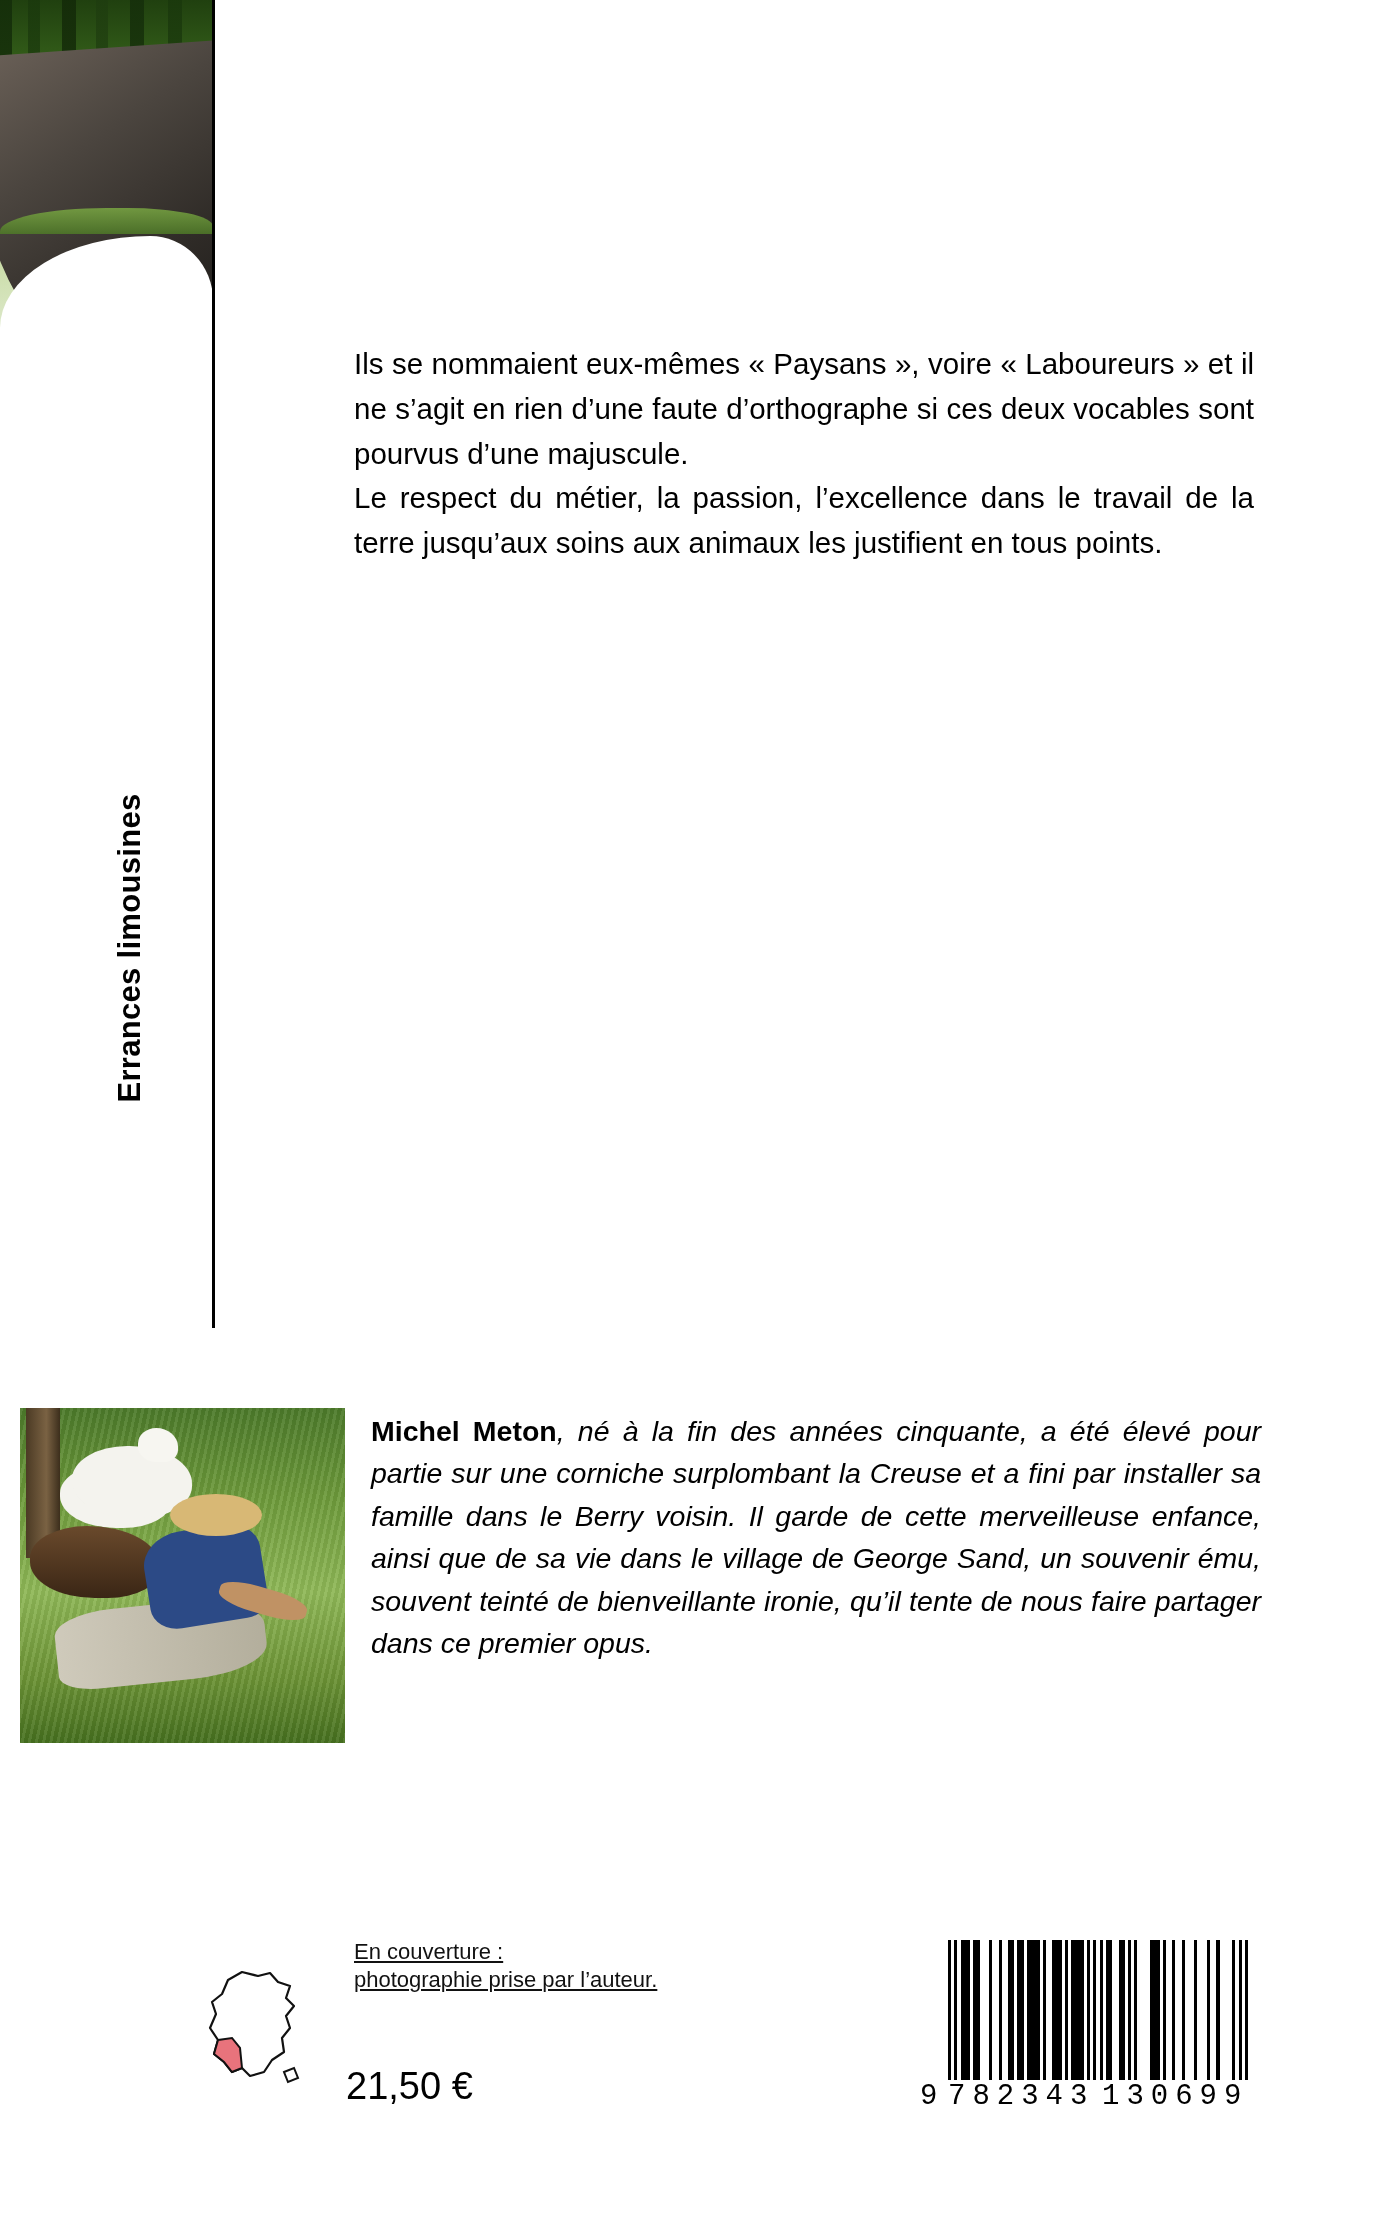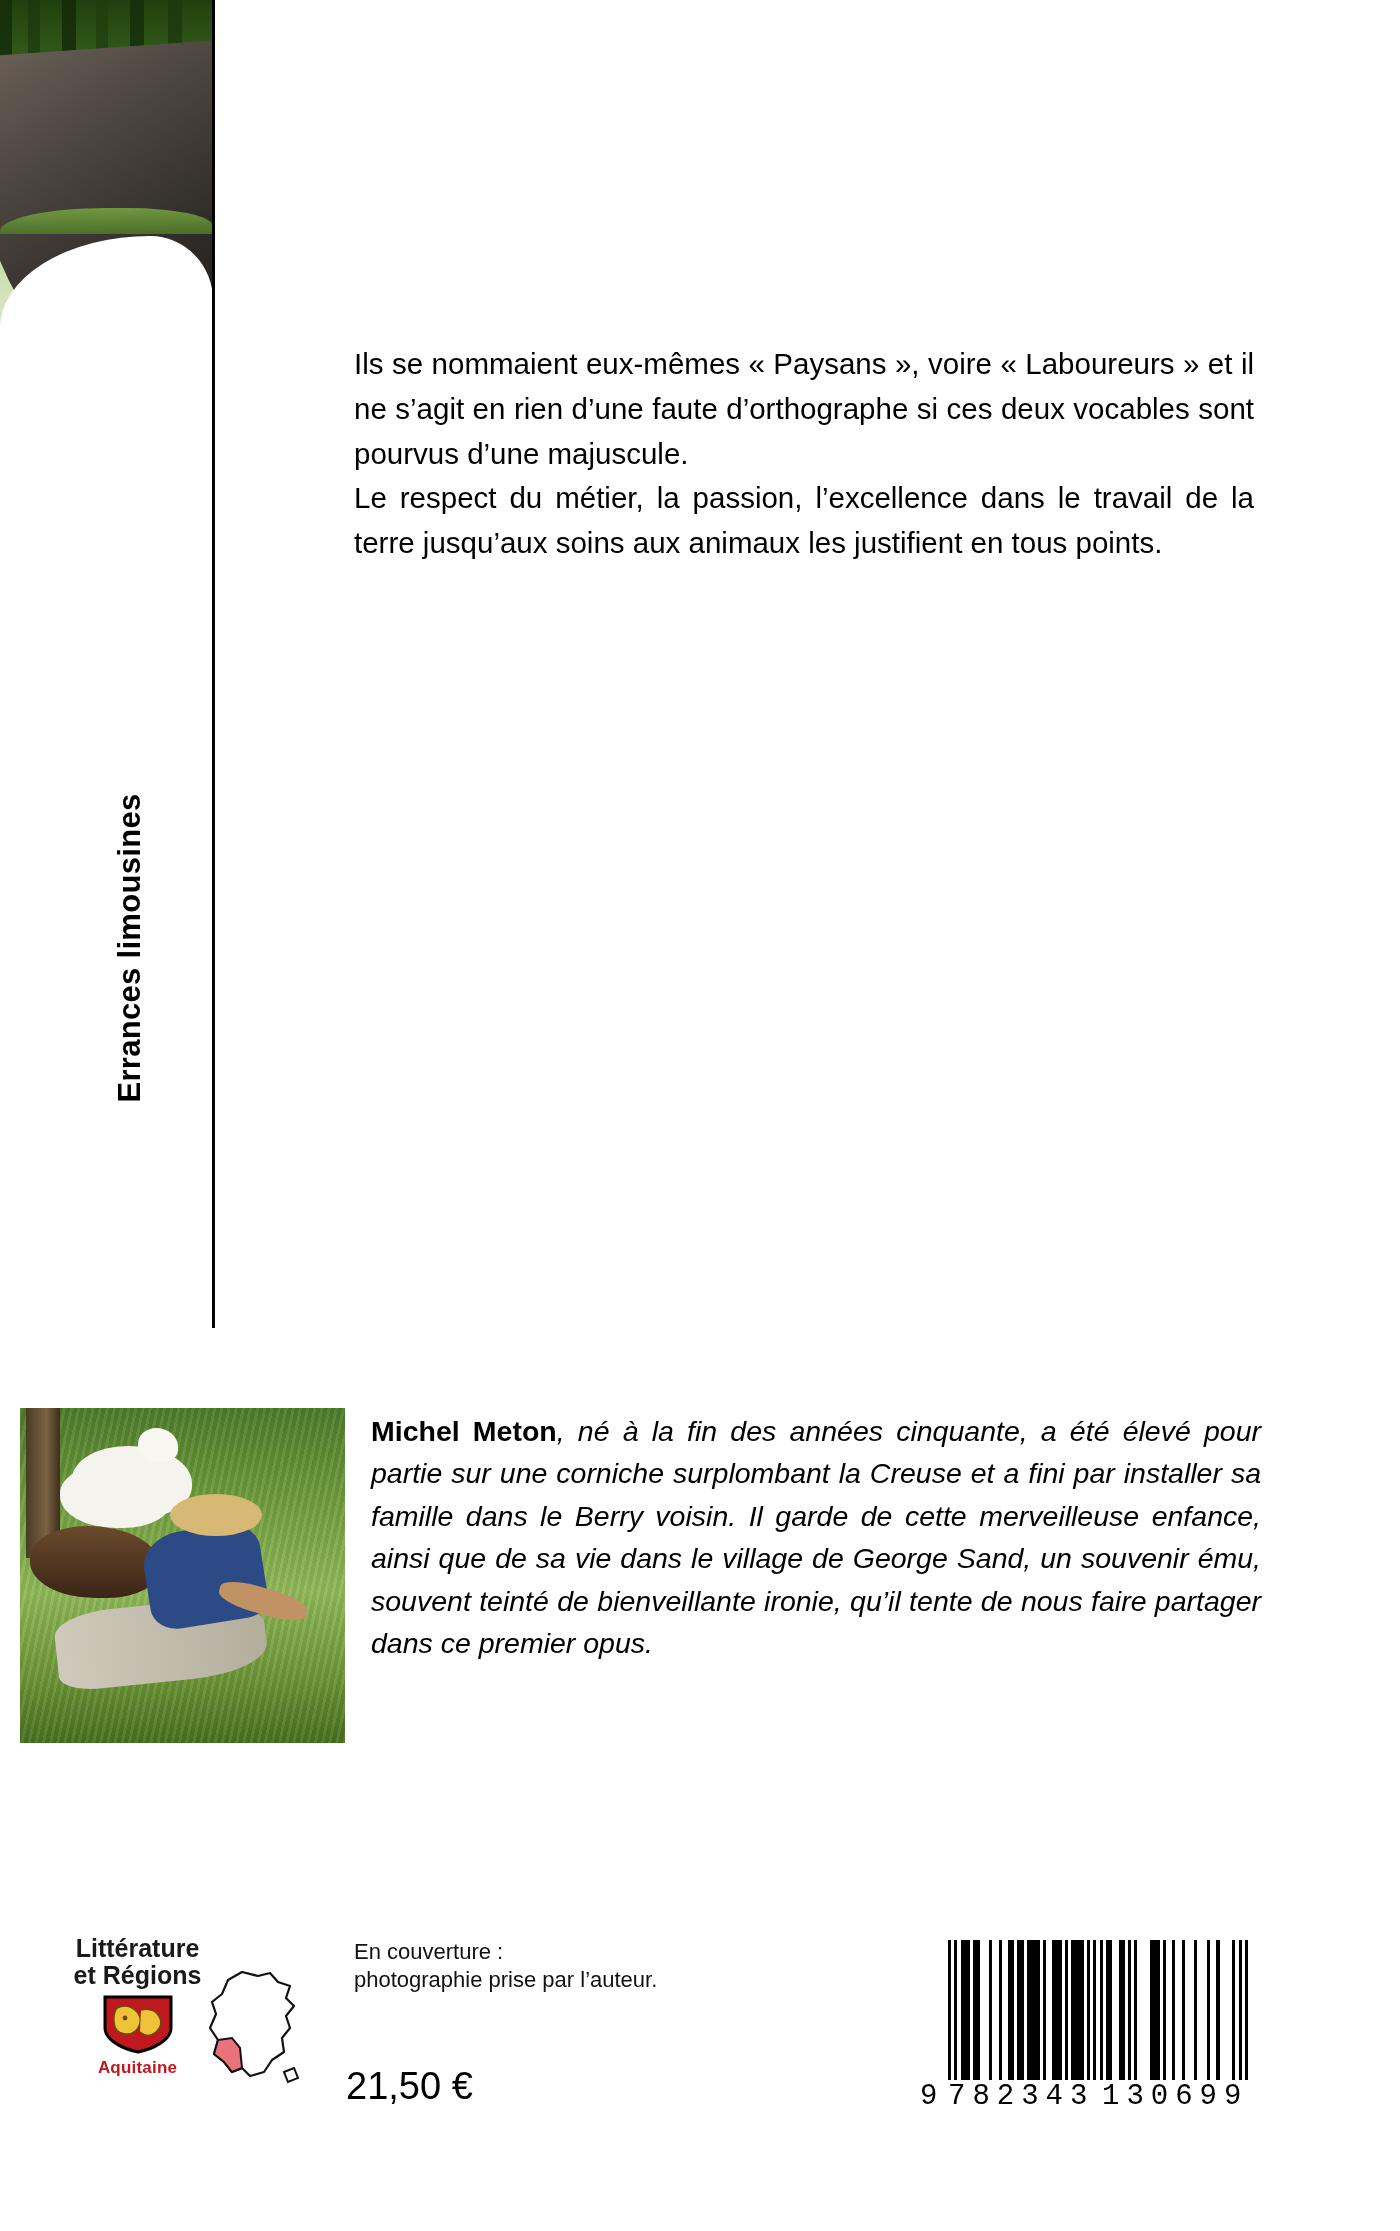--- a/index.html
+++ b/index.html
@@ -256,20 +256,21 @@
   }
 
   .imprint {
     position: absolute;
     left: 354px;
     top: 1938px;
     width: 560px;
     font-size: 22px;
     line-height: 1.28;
     color: #111;
+    text-decoration: underline;
   }
   .imprint .isbn {
     margin-top: 30px;
     font-size: 26px;
   }
   .price {
     position: absolute;
     left: 346px;
     top: 2065px;
     font-size: 38px;
@@ -344,33 +345,20 @@
     <div class="pants"></div>
     <div class="shirt"></div>
     <div class="arm"></div>
     <div class="hat"></div>
   </div>
 
   <div class="author-text">
     <span class="name">Michel Meton</span><span>, né à la fin des années cinquante, a été élevé pour partie sur une corniche surplombant la Creuse et a fini par installer sa famille dans le Berry voisin. Il garde de cette merveilleuse enfance, ainsi que de sa vie dans le village de George Sand, un souvenir ému, souvent teinté de bienveillante ironie, qu’il tente de nous faire partager dans ce premier opus.</span>
   </div>
 
-  <div class="logo-block">
-    <div class="lr-line1">Littérature</div>
-    <div class="lr-line2">et Régions</div>
-    <div class="shield-wrap">
-      <svg width="74" height="60" viewBox="0 0 74 60">
-        <path d="M4 3 H70 V34 C70 46 52 55 37 58 C22 55 4 46 4 34 Z" fill="#c0181f" stroke="#000" stroke-width="3"></path>
-        <path d="M16 14 q10 -5 18 2 q8 7 4 16 q-4 9 -14 8 q-10 -1 -11 -11 q-1 -10 3 -15 Z" fill="#f0c23a" stroke="#6a4a06" stroke-width="1.6"></path>
-        <path d="M40 16 q12 -3 18 6 q5 9 -3 16 q-8 7 -16 0" fill="#f0c23a" stroke="#6a4a06" stroke-width="1.6"></path>
-        <circle cx="24" cy="24" r="2.4" fill="#6a4a06"></circle>
-      </svg>
-    </div>
-    <div class="aquitaine">Aquitaine</div>
-  </div>
 
   <svg class="france-map" viewBox="0 0 110 125">
     <path d="M44 4 L60 8 L72 5 L80 14 L92 18 L88 30 L96 38 L88 48 L92 60 L84 70 L86 84 L74 92 L66 104 L52 108 L44 100 L34 104 L26 94 L16 86 L20 72 L12 60 L18 46 L14 34 L24 26 L30 12 Z" fill="#ffffff" stroke="#111111" stroke-width="2.2" stroke-linejoin="round"></path>
     <path d="M20 72 L34 70 L42 80 L44 100 L34 104 L26 94 L16 86 Z" fill="#e8737c" stroke="#111111" stroke-width="2"></path>
     <path d="M86 104 L96 100 L100 110 L90 114 Z" fill="#ffffff" stroke="#111111" stroke-width="2"></path>
   </svg>
 
   <div class="imprint">
     <div>En couverture :</div>
     <div>photographie prise par l’auteur.</div>

